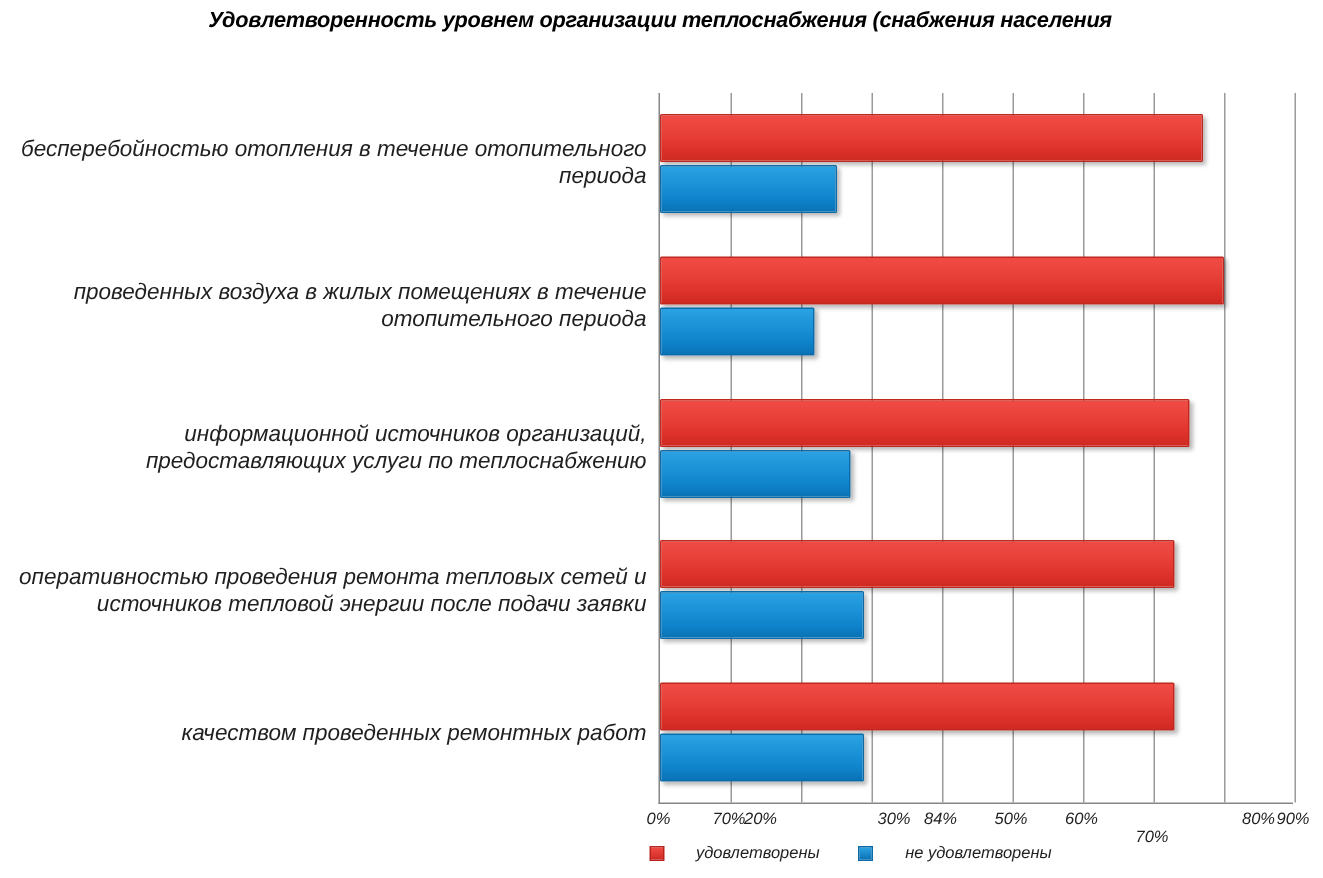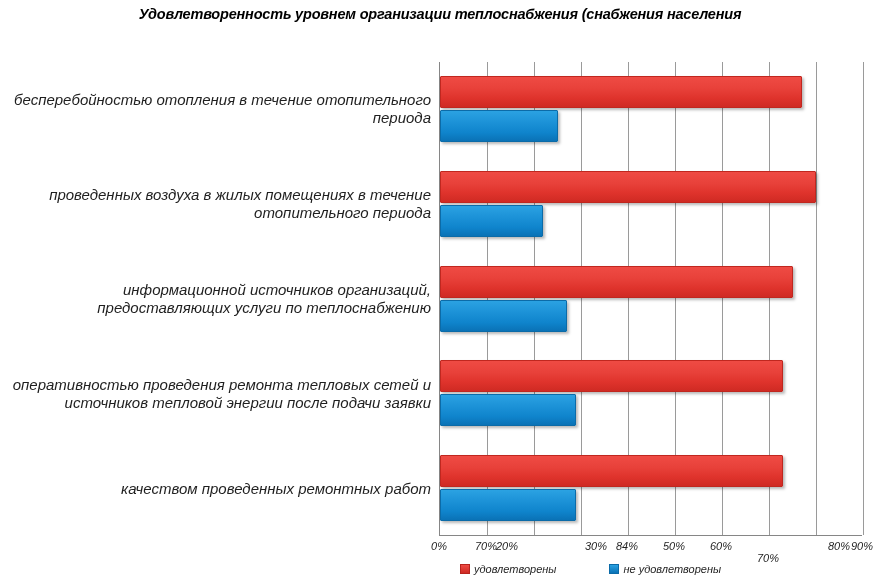--- a/index.html
+++ b/index.html
@@ -114,22 +114,21 @@
     top: 563px;
     display: flex;
     align-items: center;
     gap: 26px;
     font-size: 11px;
     color: #1f1f1f;
   }
   .legend-item {
     display: flex;
     align-items: center;
-    gap: 4px;
-    margin-left: 27px;
+    gap: 21px;
   }
   .legend-swatch {
     width: 8px;
     height: 8px;
     display: inline-block;
   }
   .swatch-red {
     background: linear-gradient(to bottom, #ef4b44, #cf2a23);
     border: 1px solid #b8241d;
   }

